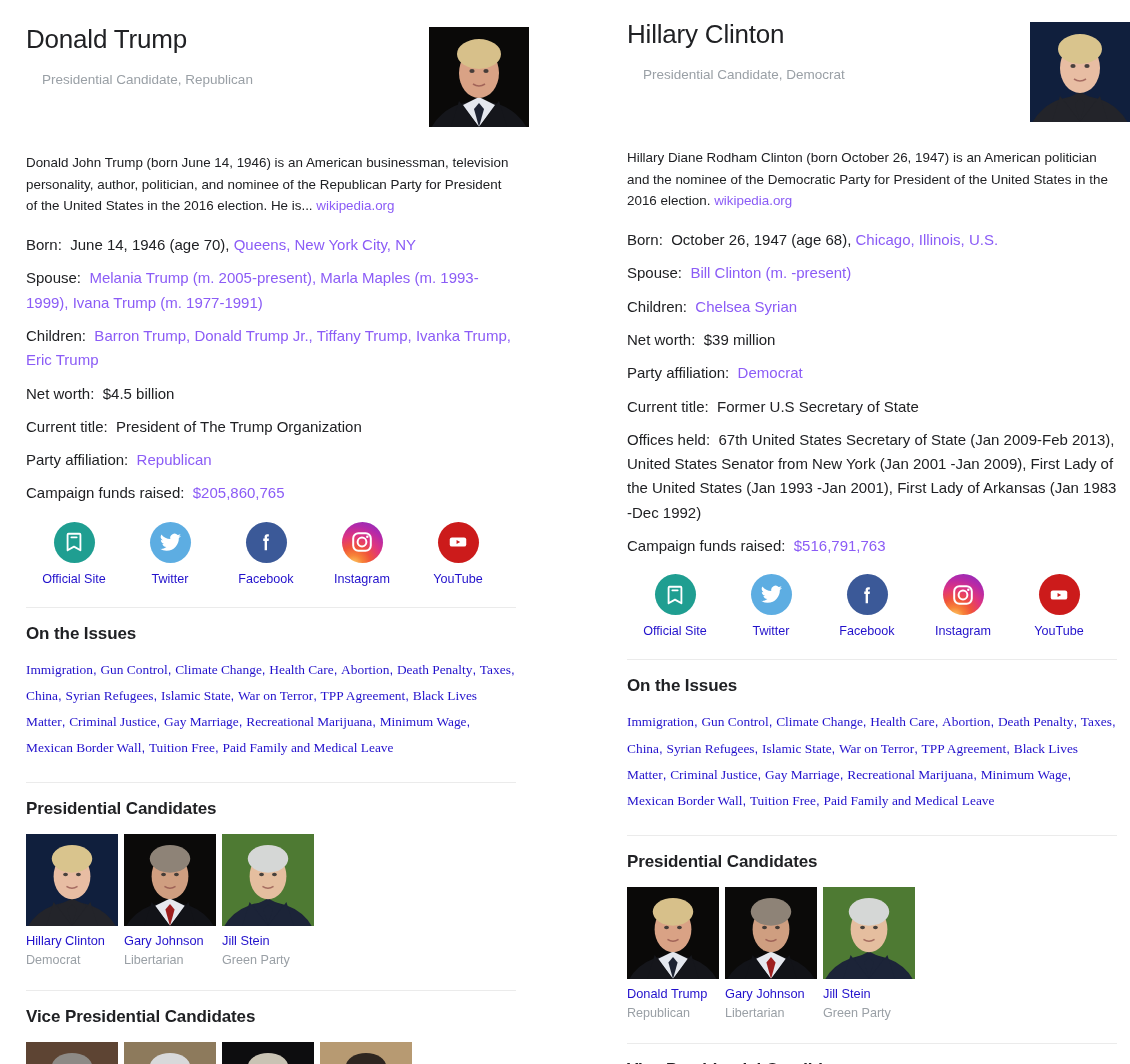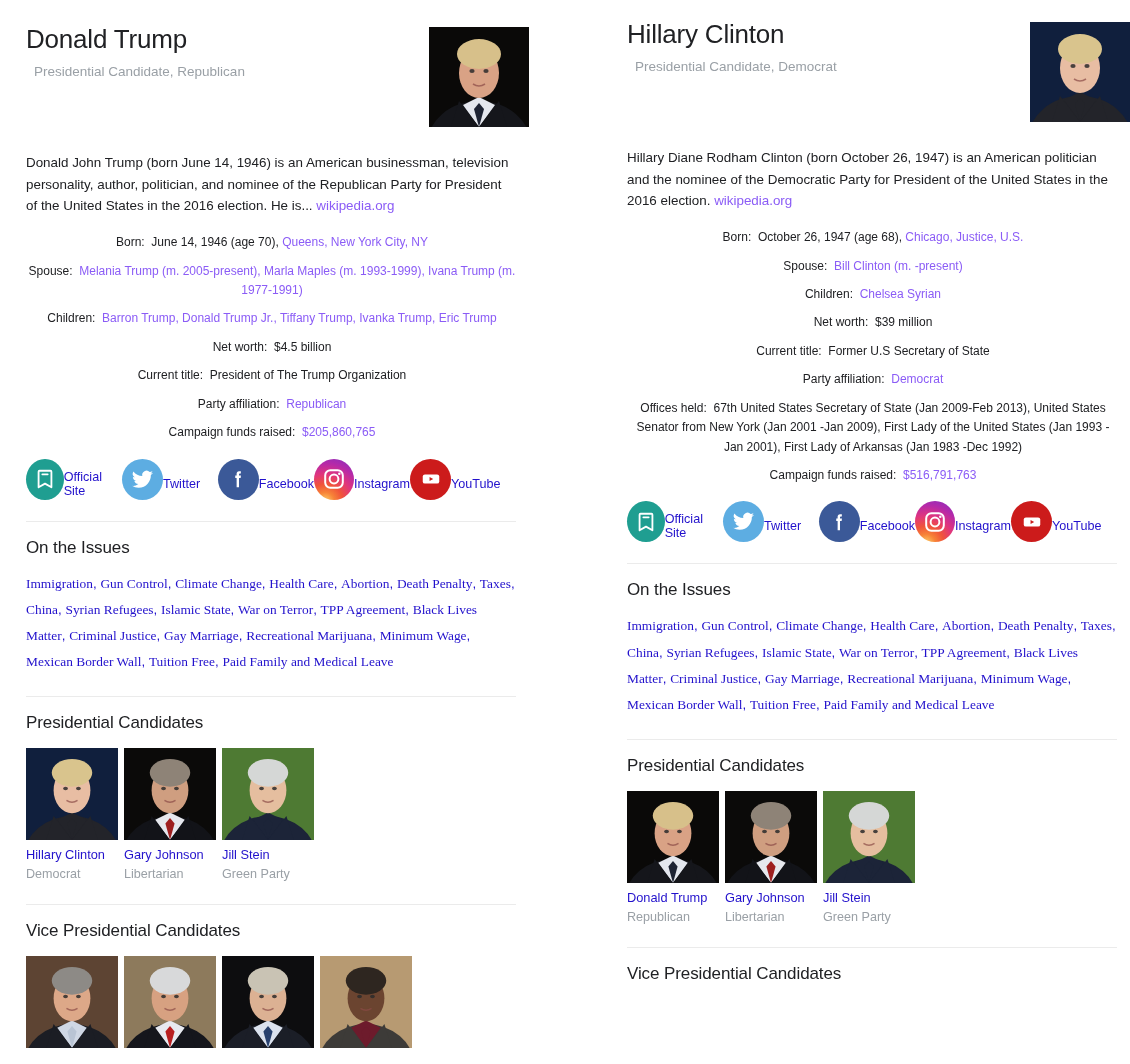--- a/index.html
+++ b/index.html
@@ -16,56 +16,56 @@
   .col-right { left: 627px; }
   .col-right .inner { padding-top: 20px; }
   .col-left  .inner { padding-top: 25px; }
 
   
   .cand-header { position: relative; min-height: 112px; }
   .cand-name {
     font-size: 26px; font-weight: 400; color: #202124;
     letter-spacing: -0.2px; margin: 0 0 8px 0; line-height: 1.15;
   }
-  .cand-sub { font-size: 13.5px; color: #9aa0a6; margin: 8px; line-height: 1.3; }
+  .cand-sub { font-size: 13.5px; color: #9aa0a6; margin: 16px; line-height: 1.3; }
   .portrait {
     position: absolute; top: 2px; right: -8px;
     width: 100px; height: 100px; overflow: hidden; background:#111;
   }
   .portrait svg { display:block; width:100px; height:100px; }
 
   
   .bio {
     font-size: 13.4px; color: #202124; line-height: 1.62;
     margin: 15px 0 0 0; max-width: 490px;
   }
   .lnk { color: #8b5cf6; text-decoration: none; cursor: pointer; }
 
   
   .facts { margin-top: 16px; }
-  .fact { font-size: 12px; color: #202124; line-height: 1.62; margin-bottom: 9px; max-width: 492px; text-align: center; }
+  .fact { font-size: 15px; color: #202124; line-height: 1.62; margin-bottom: 9px; max-width: 492px; }
   .fact .lbl { color: #202124; }
   .fact .val { color: #202124; }
 
   
   .social { display: flex; margin-top: 16px; }
   .social-item {
-    width: 96px; display: flex; flex-direction: row;
+    width: 96px; display: flex; flex-direction: column;
     align-items: center; cursor: pointer; text-decoration: none;
   }
   .social-circle {
     width: 41px; height: 41px; border-radius: 50%;
     display: flex; align-items: center; justify-content: center;
   }
   .social-label { margin-top: 9px; font-size: 12.6px; color: #2211cc; }
 
   
   .divider { border: none; border-top: 1px solid #ebebeb; margin: 21px 0 0 0; width: 490px; }
   .sec-title {
-    font-size: 17px; font-weight: 400; color: #202124;
+    font-size: 17px; font-weight: 700; color: #202124;
     margin: 16px 0 0 0; letter-spacing: -0.1px;
   }
   .issues {
     font-size: 13.4px; line-height: 1.95; color: #2211cc;
     margin: 13px 0 0 0; max-width: 490px;
   }
   .issues span { cursor: pointer; font-family: Liberation Serif, serif; }
 
   
   .cgrid { display: flex; margin-top: 15px; }
@@ -318,26 +318,26 @@
   <ellipse cx="57" cy="44" rx="2.6" ry="1.9" fill="#2b2b2b" opacity="0.85"></ellipse>
   <path d="M44 57 Q50 61 56 57" stroke="#8a4a46" stroke-width="1.6" fill="none" opacity="0.7"></path>
   </svg>
           </div>
       </div>
       <p class="bio">
         <span>Hillary Diane Rodham Clinton (born October 26, 1947) is an American politician and the nominee of the Democratic Party for President of the United States in the 2016 election.</span>
         <a class="lnk">wikipedia.org</a>
       </p>
       <div class="facts">
-          <div class="fact"><span class="lbl">Born:&nbsp;</span><span class="val"> October 26, 1947 (age 68),</span><a class="lnk"> Chicago, Justice, U.S.</a></div>
+          <div class="fact"><span class="lbl">Born:&nbsp;</span><span class="val"> October 26, 1947 (age 68),</span><a class="lnk"> Chicago, Illinois, U.S.</a></div>
           <div class="fact"><span class="lbl">Spouse:&nbsp;</span><a class="lnk"> Bill Clinton (m. -present)</a></div>
           <div class="fact"><span class="lbl">Children:&nbsp;</span><a class="lnk"> Chelsea Syrian</a></div>
           <div class="fact"><span class="lbl">Net worth:&nbsp;</span><span class="val"> $39 million</span></div>
+          <div class="fact"><span class="lbl">Party affiliation:&nbsp;</span><a class="lnk"> Democrat</a></div>
           <div class="fact"><span class="lbl">Current title:&nbsp;</span><span class="val"> Former U.S Secretary of State</span></div>
-          <div class="fact"><span class="lbl">Party affiliation:&nbsp;</span><a class="lnk"> Democrat</a></div>
           <div class="fact"><span class="lbl">Offices held:&nbsp;</span><span class="val"> 67th United States Secretary of State (Jan 2009-Feb 2013), United States Senator from New York (Jan 2001 -Jan 2009), First Lady of the United States (Jan 1993 -Jan 2001), First Lady of Arkansas (Jan 1983 -Dec 1992)</span></div>
           <div class="fact"><span class="lbl">Campaign funds raised:&nbsp;</span><a class="lnk"> $516,791,763</a></div>
         </div>
       <div class="social">
           <a class="social-item">
             <span class="social-circle" style="background: rgb(31, 158, 145);">
               <svg width="22" height="22" viewBox="0 0 24 24">
                 <path d="M6 3h12a1 1 0 0 1 1 1v17l-7-4-7 4V4a1 1 0 0 1 1-1z" fill="none" stroke="#fff" stroke-width="2" stroke-linejoin="round"></path>
                 <path d="M9 7h6" stroke="#fff" stroke-width="1.8" stroke-linecap="round"></path>
               </svg>

